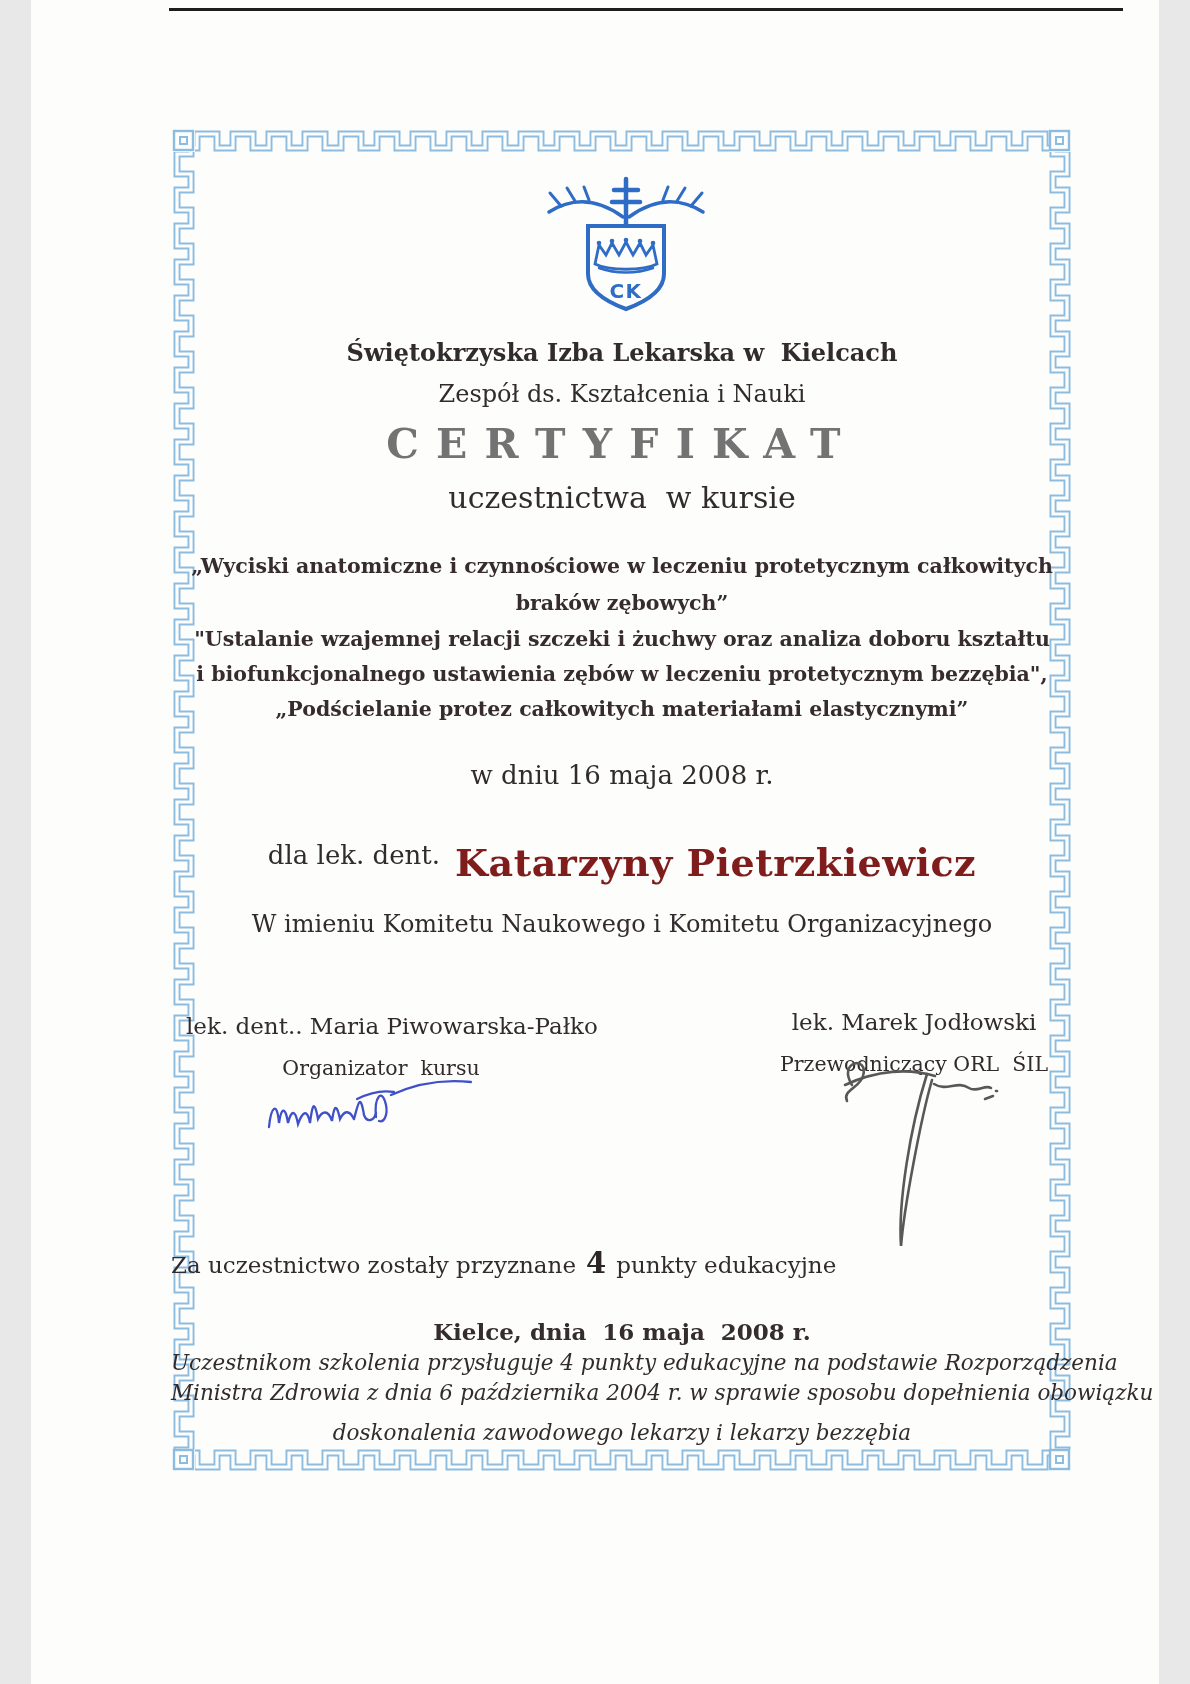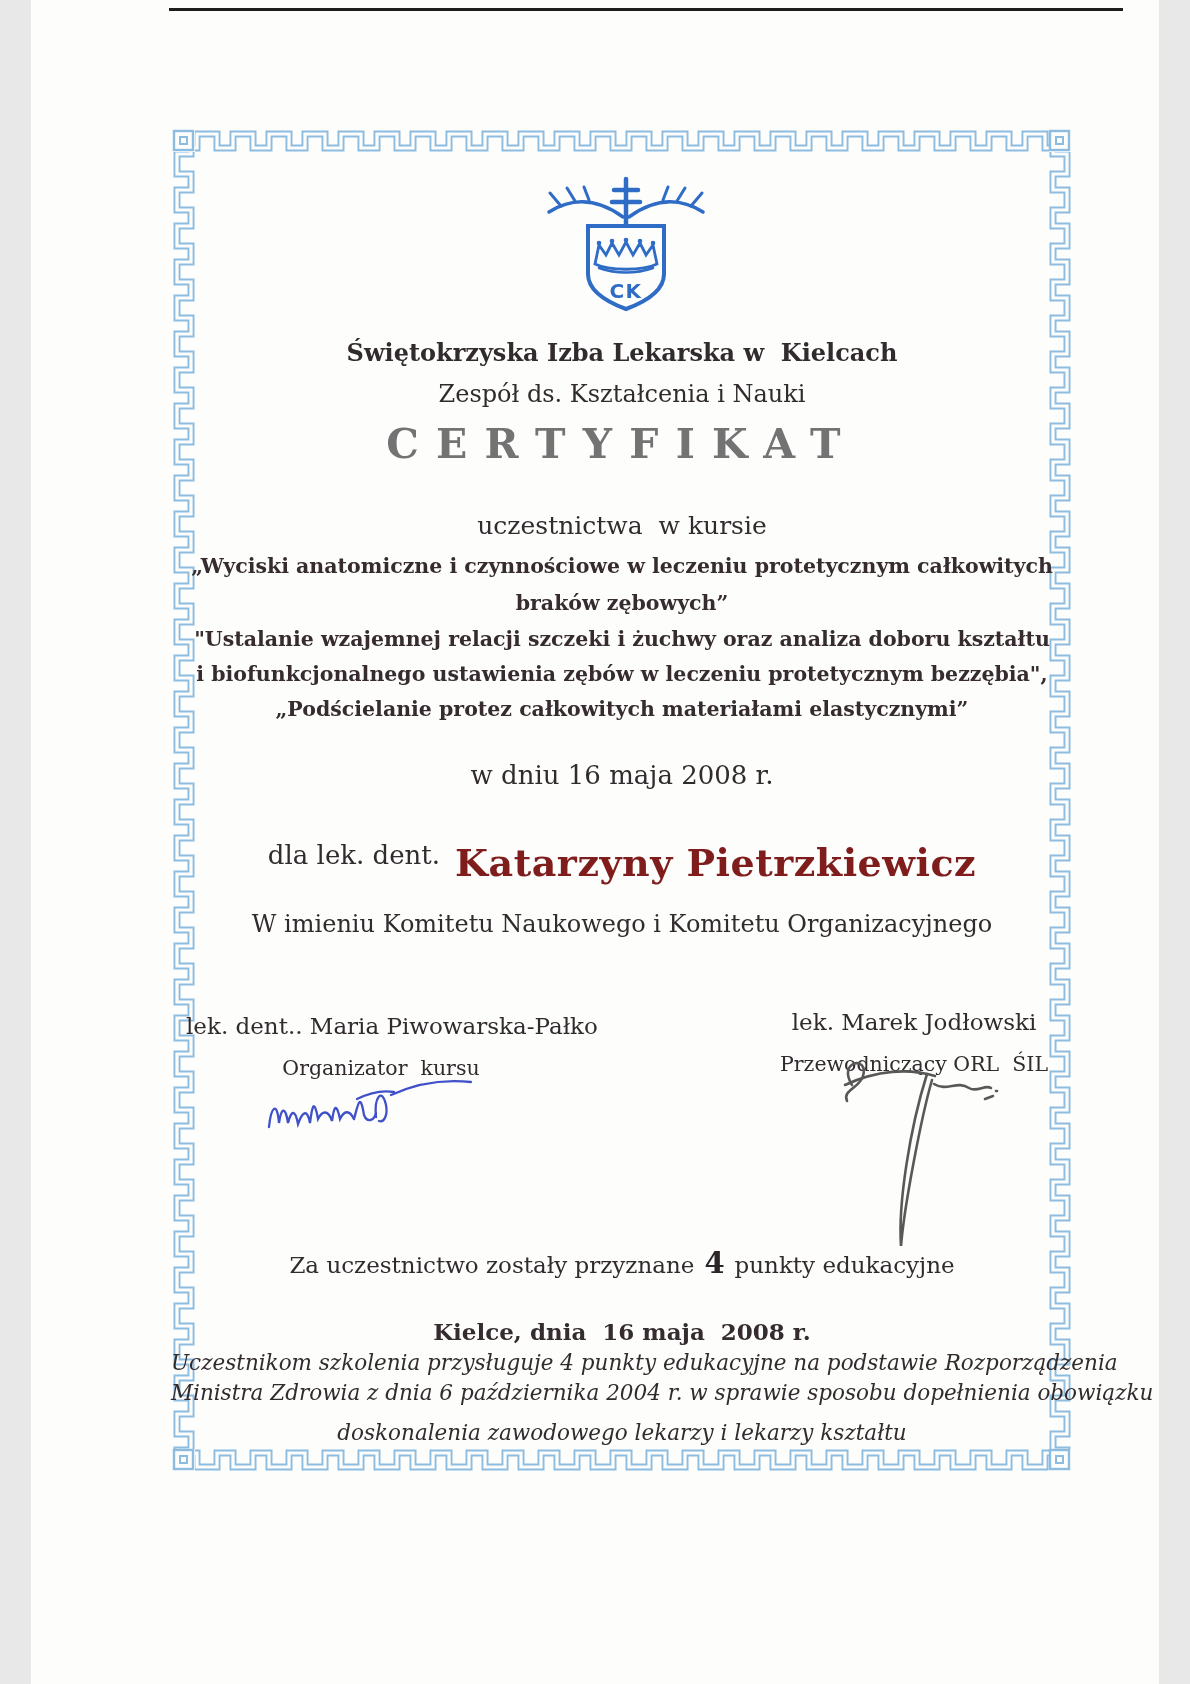--- a/index.html
+++ b/index.html
@@ -12,34 +12,34 @@
     overflow:hidden;
     margin:0 auto;
   }
   .scan-topline{position:absolute;left:138px;top:8px;width:954px;height:3px;background:#1e1c1c;}
   .strip{position:absolute;}
   .content{position:absolute;left:140px;top:128px;width:902px;height:1345px;}
   .cline{position:absolute;left:0;width:100%;text-align:center;white-space:pre;}
   .issuer1{top:210px;font-size:24px;font-weight:bold;}
   .issuer2{top:252px;font-size:24px;}
   .cert-title{top:292px;font-size:41px;font-weight:bold;letter-spacing:0.42em;color:#737373;}
-  .subtitle{top:383px;font-size:25px;}
+  .subtitle{top:352px;font-size:30px;}
   .course{font-weight:bold;font-size:20.5px;color:#362c2f;}
   .crs0{top:426px;} .crs1{top:463px;} .crs2{top:499px;} .crs3{top:534px;} .crs4{top:569px;}
   .dateline{top:632px;font-size:26px;}
   .recipient{position:absolute;top:712px;left:0;width:100%;display:flex;justify-content:center;align-items:flex-start;gap:15px;white-space:pre;}
   .recipient .prefix{font-size:26px;}
   .recipient .name{font-size:38px;font-weight:bold;color:#7f1d1d;letter-spacing:0.5px;}
   .committee{top:782px;font-size:24px;}
   .signer{position:absolute;text-align:center;}
   .signer .sname{font-size:23px;white-space:pre;}
   .signer .srole{font-size:20.5px;margin-top:17px;white-space:pre;}
   .signer-left{left:15px;top:885px;width:390px;}
   .signer-right{left:588px;top:881px;width:310px;}
-  .points{position:absolute;top:1118px;left:0;width:100%;display:flex;justify-content:center;align-items:baseline;gap:10px;white-space:pre;}
+  .points{position:absolute;top:1118px;left:0;width:100%;display:flex;justify-content:flex-start;align-items:baseline;gap:10px;white-space:pre;}
   .points .ptext{font-size:23px;}
   .points .pvalue{font-size:29px;font-weight:bold;color:#2c2629;}
   .placedate{top:1190px;font-size:23px;font-weight:bold;color:#342c2f;}
   .legal{font-style:italic;font-size:21.5px;}
   .lg0{top:1222px;} .lg1{top:1252px;} .lg2{top:1292px;}
   .logo-wrap{position:absolute;left:500px;top:170px;width:190px;height:142px;}
   .sig{position:absolute;}
   .sig-left{left:232px;top:1075px;}
   .sig-right{left:766px;top:1053px;}
 </style>
@@ -173,21 +173,21 @@
 
     <div class="points">
       <span class="ptext">Za uczestnictwo zostały przyznane</span>
       <span class="pvalue">4</span>
       <span class="ptext">punkty edukacyjne</span>
     </div>
 
     <div class="cline placedate">Kielce, dnia  16 maja  2008 r.</div>
     <div class="cline legal lg0">Uczestnikom szkolenia przysługuje 4 punkty edukacyjne na podstawie Rozporządzenia</div>
     <div class="cline legal lg1">Ministra Zdrowia z dnia 6 października 2004 r. w sprawie sposobu dopełnienia obowiązku</div>
-    <div class="cline legal lg2">doskonalenia zawodowego lekarzy i lekarzy kształtu</div>
+    <div class="cline legal lg2">doskonalenia zawodowego lekarzy i lekarzy bezzębia</div>
   </div>
 
   <svg class="sig sig-left" width="235" height="70" viewBox="0 0 235 70">
     <g stroke="#4050c8" stroke-width="2.3" fill="none" stroke-linecap="round">
       <path d="M6,52 C8,32 14,25 16,48 C18,34 22,29 25,48 C28,36 32,33 35,49 C39,38 44,32 47,48 C49,32 51,22 55,44 C59,36 65,34 69,46 C71,32 73,26 77,44 C81,36 86,34 91,44"></path>
       <path d="M91,44 C95,30 97,16 101,40 C104,48 111,46 113,38"></path>
       <path d="M113,42 C111,22 119,12 123,30 C125,40 121,48 116,46"></path>
       <path d="M94,24 C106,18 120,15 131,17"></path>
       <path d="M128,20 C152,9 180,4 208,7"></path>
     </g>

